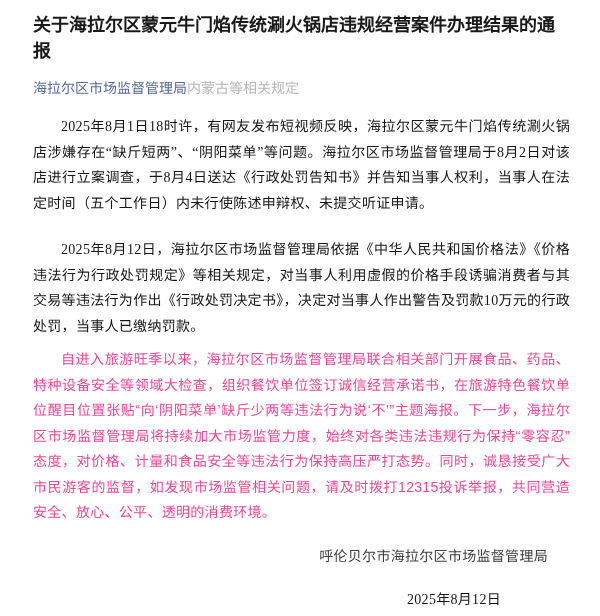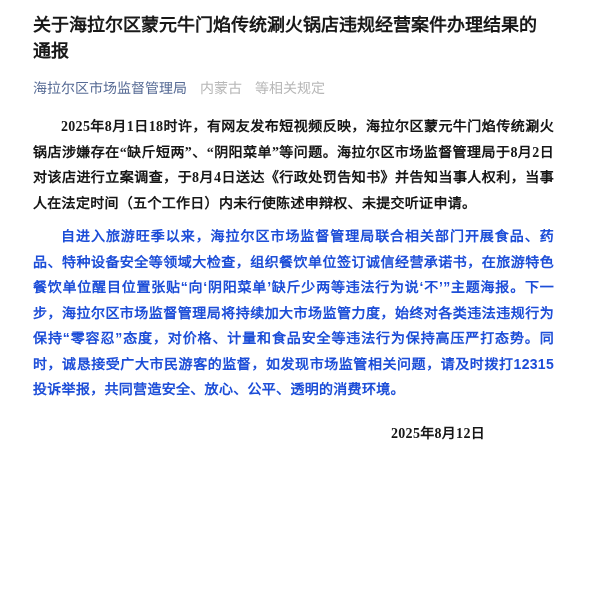--- a/index.html
+++ b/index.html
@@ -5,62 +5,61 @@
   html, body { margin: 0; padding: 0; }
   body {
     width: 600px; height: 616px;
     background: #ffffff;
     overflow: hidden;
     font-family: "Liberation Sans", "DejaVu Sans", sans-serif;
   }
   .page {
     box-sizing: border-box;
     width: 600px; height: 447px;
-    padding: 12px 46px 0 33px;
+    padding: 12px 30px 0 33px;
     background: #ffffff;
   }
   .title {
     margin: 0;
     font-size: 18px;
     line-height: 26px;
     font-weight: 700;
     color: #191919;
     letter-spacing: 0px;
   }
   .meta {
     margin-top: 14px;
     display: flex;
     align-items: center;
-    gap: 13px;
     font-size: 14px;
     line-height: 20px;
     color: #b7b7b7;
     white-space: nowrap;
   }
   .account {
     color: #576b95;
     font-weight: 500;
     cursor: pointer;
   }
-  .content { margin-top: 16px; font-weight: bold; }
+  .content { margin-top: 16px; }
   .para {
     margin: 0;
     font-size: 14px;
     line-height: 25.5px;
     letter-spacing: 0.3px;
     text-align: justify;
     text-indent: 2em;
   }
   .serif {
     font-family: "Liberation Serif", "DejaVu Serif", serif;
     color: #161616;
   }
   .sans {
     font-family: "Liberation Sans", "DejaVu Sans", sans-serif;
-    color: #1d4ed8;
+    color: #ec4899;
   }
   .p2 { margin-top: 21px; }
   .p3 { margin-top: 8px; }
   .signature {
     margin: 18px 22px 0 0;
     font-size: 14px;
     line-height: 25.5px;
     letter-spacing: 0.3px;
     text-align: right;
     color: #3e3e3e;
@@ -84,18 +83,20 @@
   <h1 class="title">关于海拉尔区蒙元牛门焰传统涮火锅店违规经营案件办理结果的通报</h1>
 
   <div class="meta">
     <span class="account">海拉尔区市场监督管理局</span>
     <span class="meta-item">内蒙古</span>
     <span class="meta-item">等相关规定</span>
   </div>
 
   <div class="content">
     <p class="para serif p1">2025年8月1日18时许，有网友发布短视频反映，海拉尔区蒙元牛门焰传统涮火锅店涉嫌存在“缺斤短两”、“阴阳菜单”等问题。海拉尔区市场监督管理局于8月2日对该店进行立案调查，于8月4日送达《行政处罚告知书》并告知当事人权利，当事人在法定时间（五个工作日）内未行使陈述申辩权、未提交听证申请。</p>
+    <p class="para serif p2">2025年8月12日，海拉尔区市场监督管理局依据《中华人民共和国价格法》《价格违法行为行政处罚规定》等相关规定，对当事人利用虚假的价格手段诱骗消费者与其交易等违法行为作出《行政处罚决定书》，决定对当事人作出警告及罚款10万元的行政处罚，当事人已缴纳罚款。</p>
     <p class="para sans p3">自进入旅游旺季以来，海拉尔区市场监督管理局联合相关部门开展食品、药品、特种设备安全等领域大检查，组织餐饮单位签订诚信经营承诺书，在旅游特色餐饮单位醒目位置张贴“向‘阴阳菜单’缺斤少两等违法行为说‘不’”主题海报。下一步，海拉尔区市场监督管理局将持续加大市场监管力度，始终对各类违法违规行为保持“零容忍”态度，对价格、计量和食品安全等违法行为保持高压严打态势。同时，诚恳接受广大市民游客的监督，如发现市场监管相关问题，请及时拨打12315投诉举报，共同营造安全、放心、公平、透明的消费环境。</p>
 
+    <p class="signature">呼伦贝尔市海拉尔区市场监督管理局</p>
     <p class="sign-date">2025年8月12日</p>
   </div>
 
 </div>
 
 </body></html>

